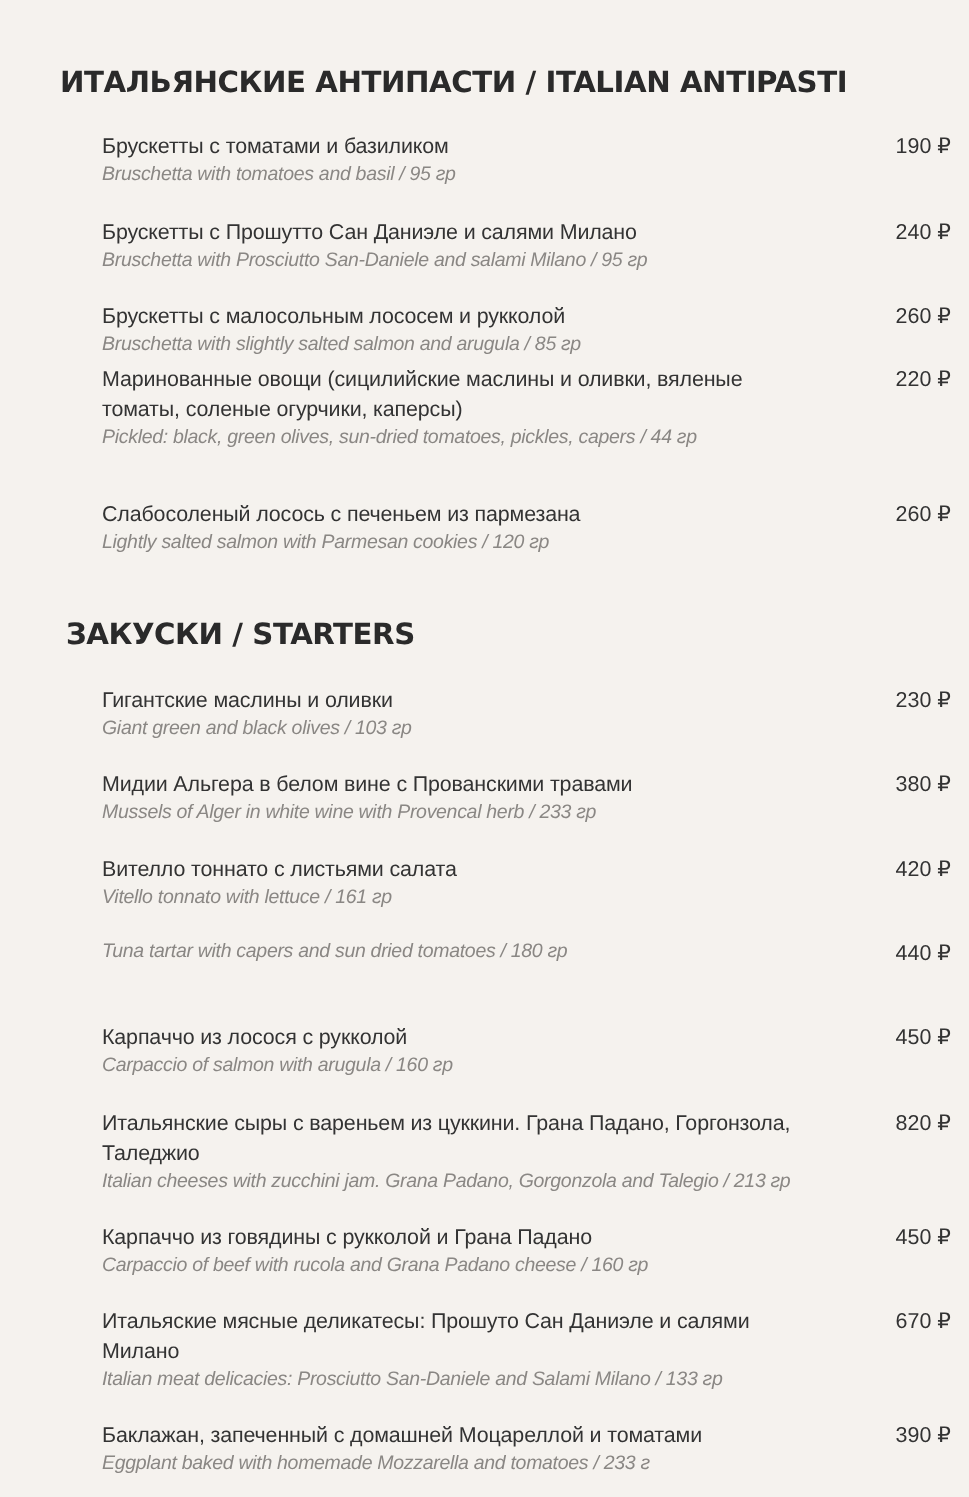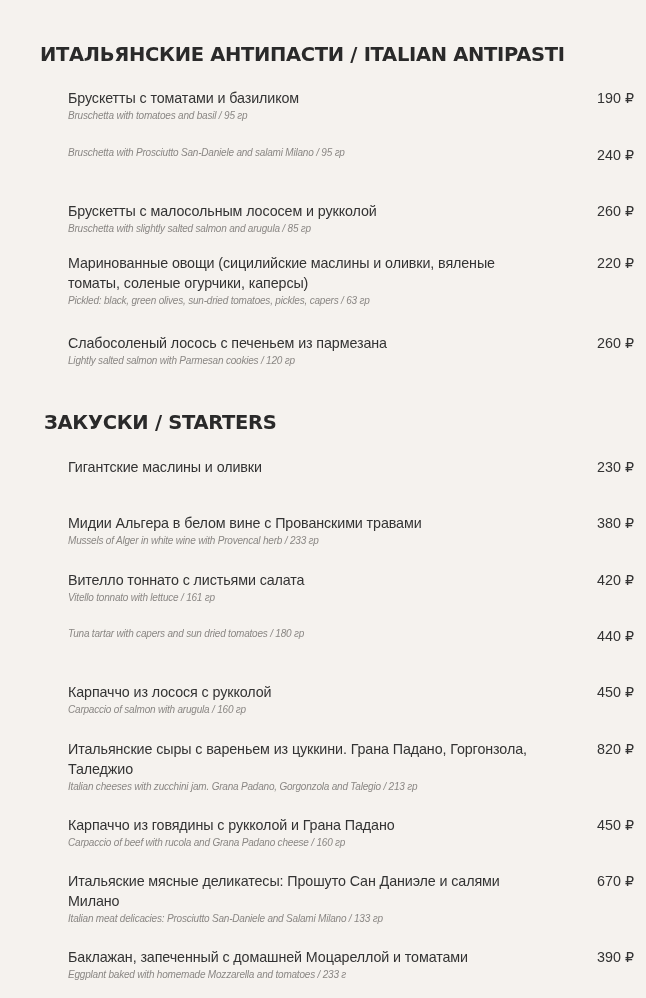--- a/index.html
+++ b/index.html
@@ -42,21 +42,21 @@
   .item-name {
     font-size: 14.3px;
     line-height: 20px;
     color: #333333;
     width: 470px;
     letter-spacing: -0.1px;
   }
   .item-desc {
     font-family: "Liberation Sans", sans-serif;
     font-style: italic;
-    font-size: 10px;
+    font-size: 13px;
     line-height: 16px;
     color: #8a8784;
     margin-top: 0px;
     white-space: nowrap;
     letter-spacing: -0.2px;
   }
   .item-price {
     position: absolute;
     right: 0;
     top: 0;
@@ -76,48 +76,50 @@
     <h2 class="section-title">ИТАЛЬЯНСКИЕ АНТИПАСТИ / ITALIAN ANTIPASTI</h2>
   </section>
 
   <div class="item" style="top:88px">
     <div class="item-name">Брускетты с томатами и базиликом</div>
     <div class="item-desc">Bruschetta with tomatoes and basil / 95 гр</div>
     <div class="item-price">190 ₽</div>
   </div>
 
   <div class="item" style="top:145px">
+    <div class="item-name">Брускетты с Прошутто Сан Даниэле и салями Милано</div>
     <div class="item-desc">Bruschetta with Prosciutto San-Daniele and salami Milano / 95 гр</div>
     <div class="item-price">240 ₽</div>
   </div>
 
   <div class="item" style="top:201px">
     <div class="item-name">Брускетты с малосольным лососем и рукколой</div>
     <div class="item-desc">Bruschetta with slightly salted salmon and arugula / 85 гр</div>
     <div class="item-price">260 ₽</div>
   </div>
 
-  <div class="item" style="top:253px">
+  <div class="item" style="top:243px">
     <div class="item-name">Маринованные овощи (сицилийские маслины и оливки, вяленые томаты, соленые огурчики, каперсы)</div>
-    <div class="item-desc">Pickled: black, green olives, sun-dried tomatoes, pickles, capers / 63 гр</div>
+    <div class="item-desc">Pickled: black, green olives, sun-dried tomatoes, pickles, capers / 44 гр</div>
     <div class="item-price">220 ₽</div>
   </div>
 
   <div class="item" style="top:333px">
     <div class="item-name">Слабосоленый лосось с печеньем из пармезана</div>
     <div class="item-desc">Lightly salted salmon with Parmesan cookies / 120 гр</div>
     <div class="item-price">260 ₽</div>
   </div>
 
   <section class="section-2">
     <h2 class="section-title">ЗАКУСКИ / STARTERS</h2>
   </section>
 
   <div class="item" style="top:457px">
     <div class="item-name">Гигантские маслины и оливки</div>
+    <div class="item-desc">Giant green and black olives / 103 гр</div>
     <div class="item-price">230 ₽</div>
   </div>
 
   <div class="item" style="top:513px">
     <div class="item-name">Мидии Альгера в белом вине с Прованскими травами</div>
     <div class="item-desc">Mussels of Alger in white wine with Provencal herb / 233 гр</div>
     <div class="item-price">380 ₽</div>
   </div>
 
   <div class="item" style="top:570px">

